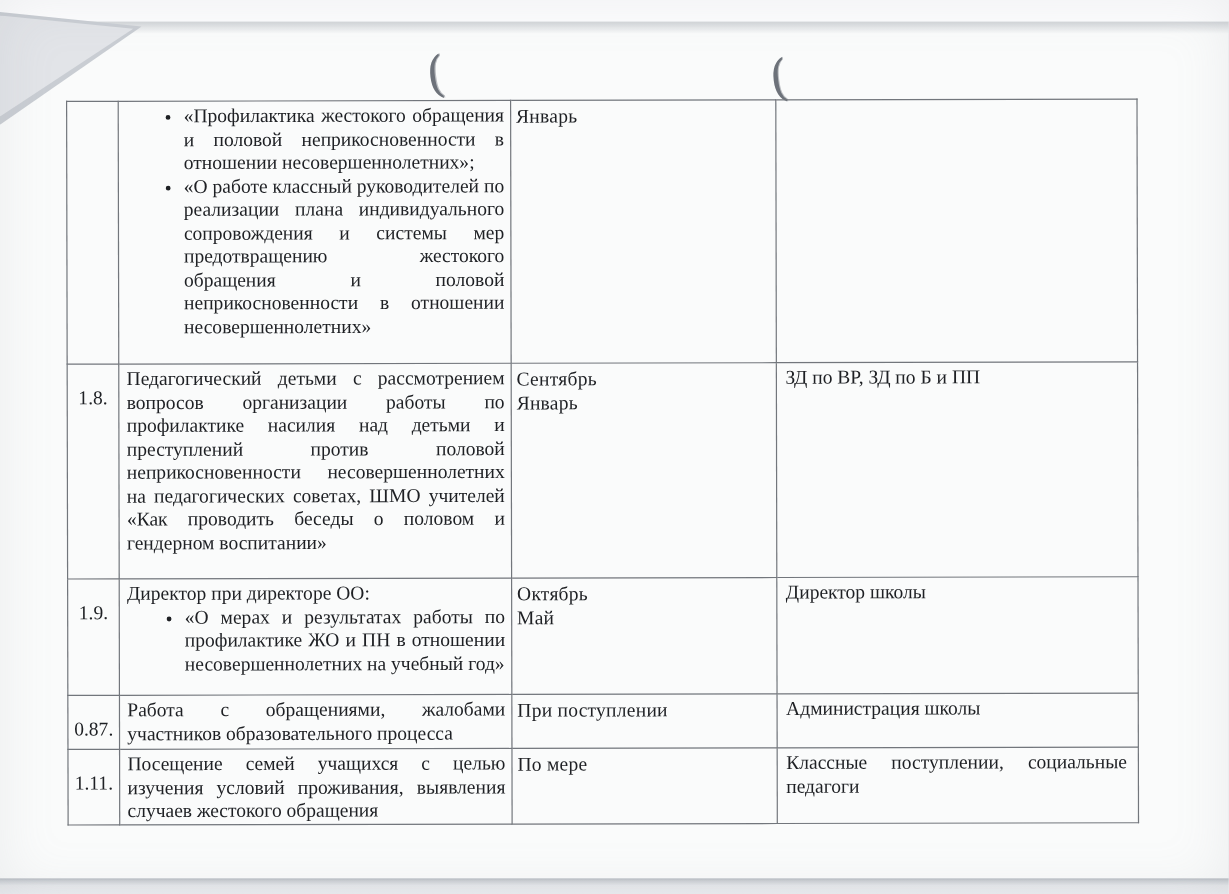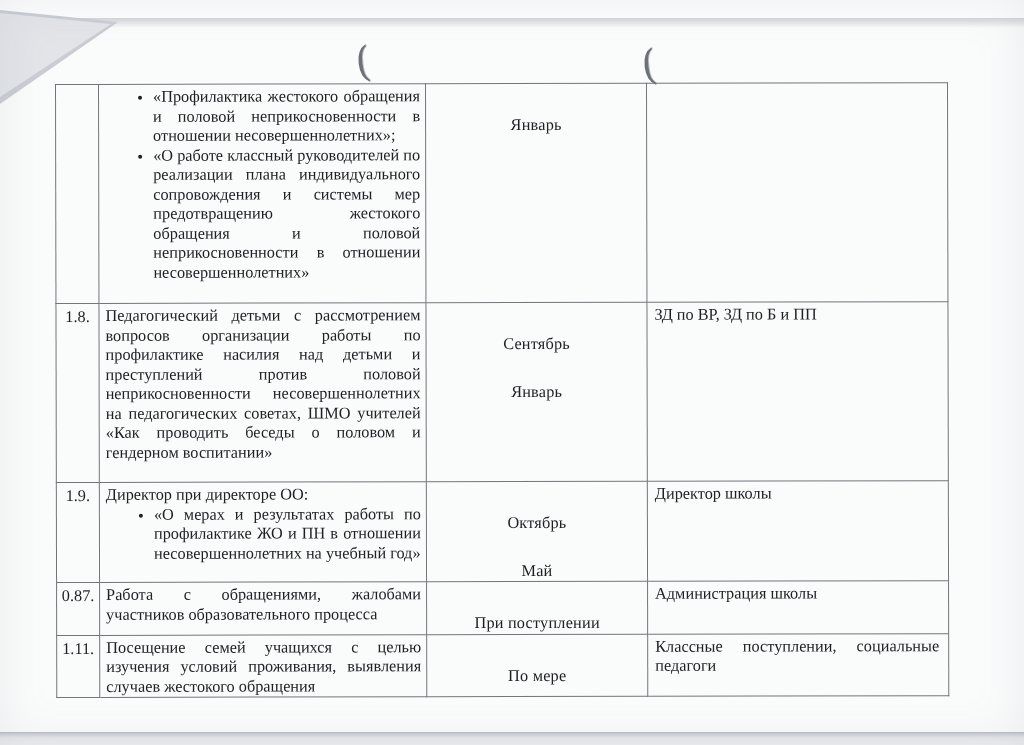--- a/index.html
+++ b/index.html
@@ -56,29 +56,29 @@
     position:absolute;left:55px;top:84px;width:892px;
     border-collapse:collapse;table-layout:fixed;
     transform:rotate(-0.12deg);transform-origin:0 0;
     font-size:16.3px;line-height:19.5px;
   }
   td{
     border:1px solid var(--table_border);
     vertical-align:top;overflow:hidden;
     padding:2px 4px 1px 4px;
   }
-  .c-num{text-align:center;padding-top:3px;}
+  .c-num{text-align:center;padding-top:18px;}
   .c-act{text-align:justify;padding:2px 5px 1px 6px;margin-top:28px;}
   .c-time{text-align:center;padding-top:3px;letter-spacing:.2px;}
   .c-resp{text-align:justify;padding:2px 9px 1px 7px;}
   .act-text{text-align:justify;}
   ul.bullets{margin:0;padding:0 0 0 48px;list-style:disc outside;}
   ul.bullets li{text-align:justify;}
   ul.bullets li::marker{font-size:13px;}
-  .time-line{text-align:center;margin-top:28px;}
+  .time-line{text-align:left;}
   
   .bottom-edge{
     position:absolute;left:0;right:0;top:732px;height:13px;
     background:linear-gradient(180deg,#b7bbc2 0,#ccd0d5 2px,#e6e8eb 6px,#edeef1 100%);
   }
 </style>
 </head>
 <body>
 
 <div class="scan">

